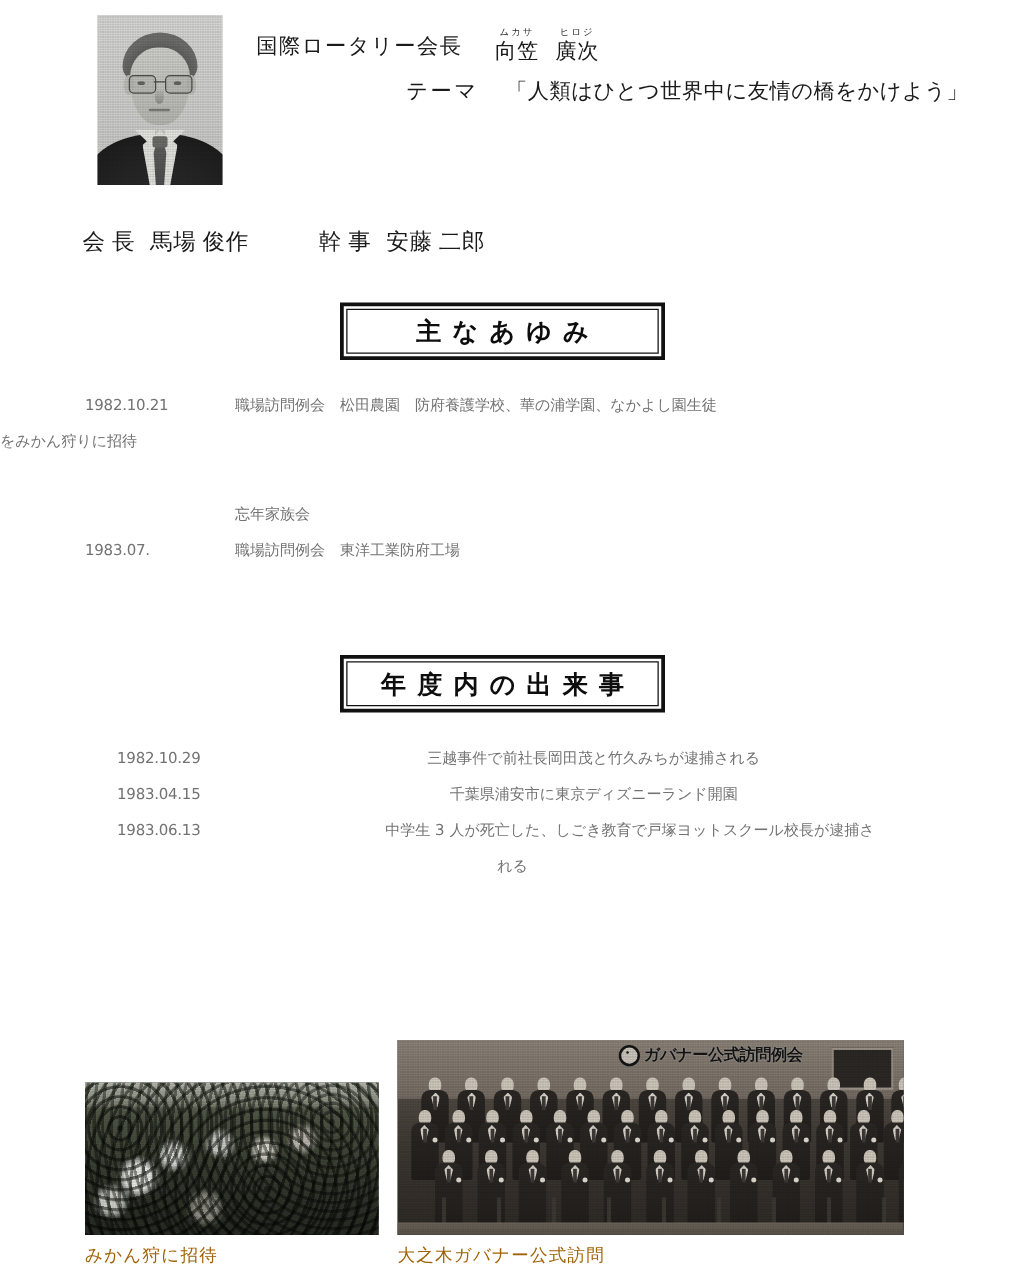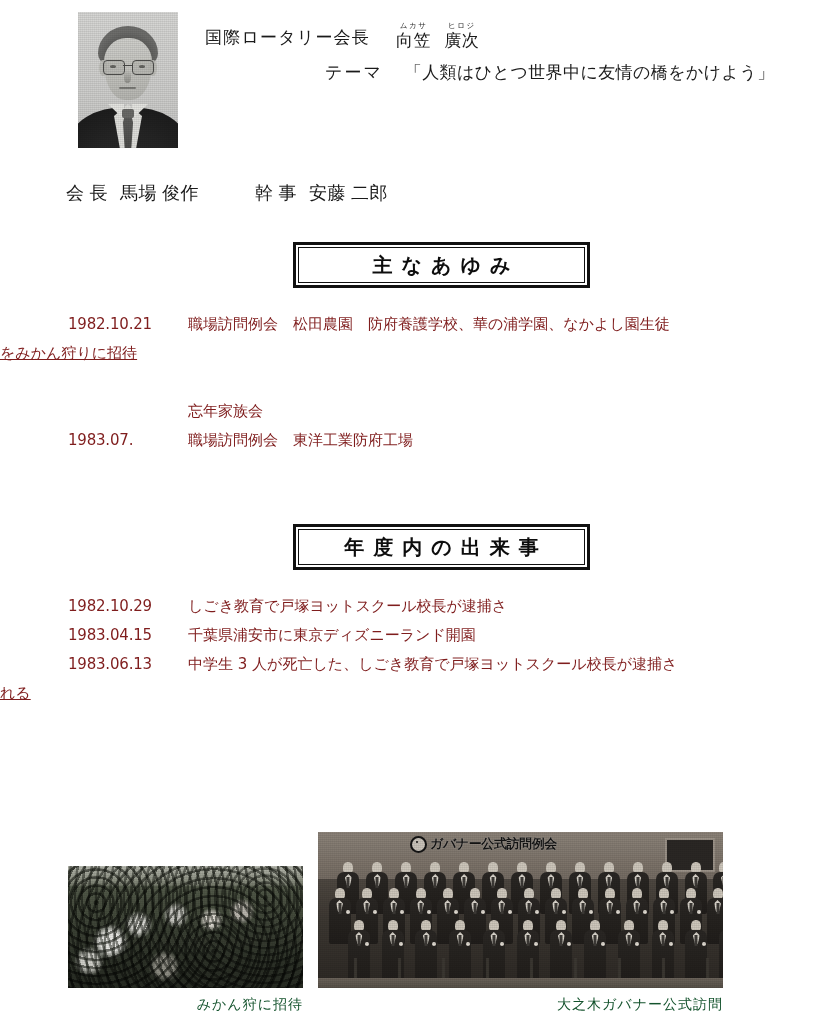--- a/index.html
+++ b/index.html
@@ -140,27 +140,26 @@
     position: absolute; left: 66px; top: 181px;
     font-size: 18px; white-space: nowrap; letter-spacing: .5px;
   }
   #officers-line .sp-name { display:inline-block; width: 12px; }
   #officers-line .sp-col  { display:inline-block; width: 56px; }
 
   
   .section-box {
     position: absolute;
     left: 272px;
-    width: 297px;
+    width: 260px;
     height: 46px;
     box-sizing: border-box;
     border: 3px solid #111;
     background: #fff;
     padding: 2px;
-    margin-left: 21px;
   }
   .section-box .inner {
     box-sizing: border-box;
     width: 100%; height: 100%;
     border: 1px solid #111;
     display: flex; align-items: center; justify-content: center;
   }
   .section-box .inner span {
     font-family: "DejaVu Sans", "Liberation Sans", sans-serif;
     font-weight: 700;
@@ -168,40 +167,40 @@
     letter-spacing: 9px;
     text-indent: 9px;
     color: #0d0d0d;
   }
   #box-main-history { top: 242px; }
   #box-yearly-events { top: 524px; }
 
   
   .entry-list { position: absolute; left: 0; width: 820px; }
   #list-main-history { top: 310px; }
-  #list-yearly-events { top: 592px; }
+  #list-yearly-events { top: 592px; text-align: center; }
 
   .entry-row {
     position: relative;
     font-family: "DejaVu Sans", "Liberation Sans", sans-serif;
-    font-size: 15px;
+    font-size: 12px;
     line-height: 29px;
-    color: #7f1d1d;
+    color: #737373;
   }
   .entry-row .date {
     position: absolute; left: 68px; top: 0;
     width: 118px;
     letter-spacing: -0.2px;
     white-space: nowrap;
   }
   .entry-row .text {
     margin-left: 188px;
     margin-right: 58px;
   }
-  .entry-row .text .cont { display: block; text-decoration: underline; }
+  .entry-row .text .cont { display: block; }
 
   
   #photo-mikan {
     position: absolute;
     left: 68px; top: 866px;
     width: 235px; height: 122px;
     overflow: hidden;
     background: #585b50;
   }
   #photo-mikan .pbg {
@@ -243,21 +242,21 @@
   #photo-group .wall {
     position:absolute; left:0; top:0; width:100%; height:30%;
     background: linear-gradient(180deg,#8b8278 0%, #746b62 100%);
   }
   #photo-group .window {
     position:absolute; right:8px; top:6px; width:46px; height:30px;
     background:#2a2724; border:2px solid #9a9187;
   }
   #photo-group .banner {
     position:absolute; left:92px; top:2px; width:232px; height:20px;
-    display:flex; align-items:center; justify-content:flex-start; gap:3px;
+    display:flex; align-items:center; justify-content:flex-end; gap:3px;
     color:#141414;
     font-family:"DejaVu Sans","Liberation Sans",sans-serif;
     font-weight:700; font-size:13px; letter-spacing:-0.4px;
     text-shadow: 0 0 1px rgba(255,255,255,.6);
   }
   #photo-group .rotary-wheel {
     width:13px; height:13px; border-radius:50%;
     border:2px solid #141414; background:#c9c3ba;
     position:relative; flex:none;
   }
@@ -304,23 +303,23 @@
   }
   #photo-group .floor {
     position:absolute; left:0; right:0; bottom:0; height:10px;
     background: linear-gradient(180deg,#6b635a 0%, #564f47 100%);
   }
 
   .photo-caption {
     position: absolute;
     font-size: 14px;
     letter-spacing: 1px;
-    color: #14532d;
+    color: #a16207;
     white-space: nowrap;
-    text-align: right;
+    text-align: left;
   }
   #caption-mikan { left: 68px; top: 996px; width: 235px; }
   #caption-group { left: 318px; top: 996px; width: 405px; }
 </style>
 </head>
 <body>
 
 <div id="header-block">
 
   <div id="portrait-photo">
@@ -396,21 +395,21 @@
 <div class="section-box" id="box-yearly-events">
   <div class="inner">
     <span>年度内の出来事</span>
   </div>
 </div>
 
 <div class="entry-list" id="list-yearly-events">
   <div class="entry-row">
     <span class="date">1982.10.29</span>
     <span class="text">
-      <span>しごき教育で戸塚ヨットスクール校長が逮捕さ</span>
+      <span>三越事件で前社長岡田茂と竹久みちが逮捕される</span>
     </span>
   </div>
   <div class="entry-row">
     <span class="date">1983.04.15</span>
     <span class="text">
       <span>千葉県浦安市に東京ディズニーランド開園</span>
     </span>
   </div>
   <div class="entry-row">
   </div>

